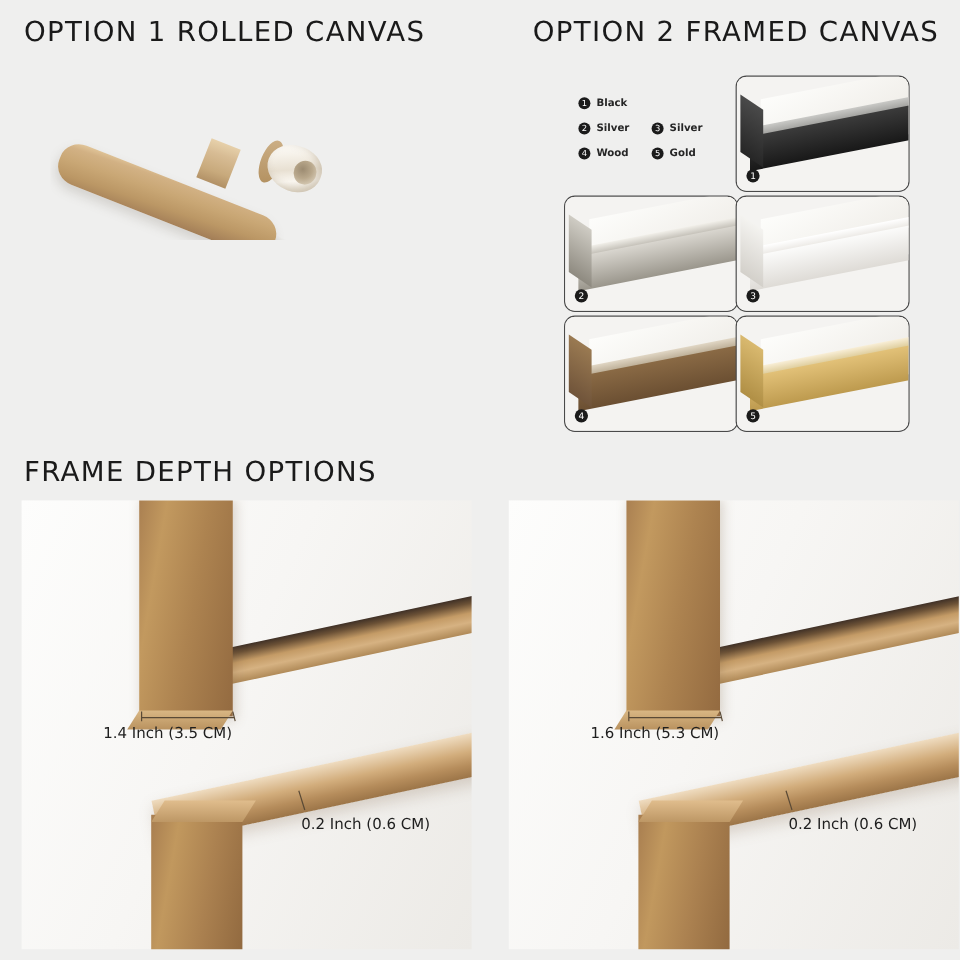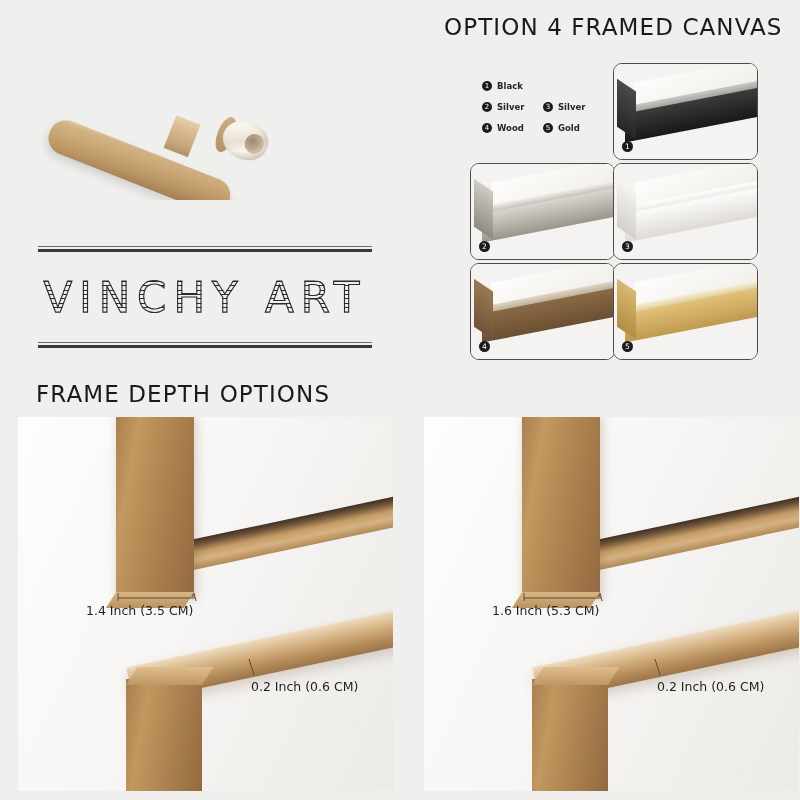--- a/index.html
+++ b/index.html
@@ -13,21 +13,21 @@
 
   
   .heading{
     position:absolute;
     font-family:"DejaVu Sans","Liberation Sans",sans-serif;
     font-size:23px;letter-spacing:1.1px;color:#1a1a1a;
     font-weight:400;white-space:nowrap;
   }
   #h-opt1{left:20px;top:14px;}
   #h-opt2{left:444px;top:14px;}
-  #h-depth{left:20px;top:381px;margin-left:16px;}
+  #h-depth{left:20px;top:381px;}
 
   
   #tube-photo{position:absolute;left:42px;top:62px;width:250px;height:138px;overflow:hidden;}
   .tube-body{
     position:absolute;left:8px;top:52px;width:192px;height:35px;
     background:linear-gradient(177deg,#e3c89c 0%,#d2b184 14%,#c9a775 38%,#bb9765 66%,#a8835a 88%,#9a7852 100%);
     border-radius:17px/16px;
     transform:rotate(21.5deg);transform-origin:left center;
     box-shadow:0 5px 9px rgba(120,110,95,.22);
   }
@@ -213,42 +213,32 @@
     font-family:"DejaVu Sans","Liberation Sans",sans-serif;
   }
   .lbl-depth{left:68px;top:186px;}
   .lbl-thick{left:233px;top:262px;}
 </style>
 </head>
 <body>
 
 <div class="stage">
 
+  <div class="heading" id="h-opt1">OPTION 1 ROLLED CANVAS</div>
 
   <div id="tube-photo">
     <div class="tube-shadow"></div>
     <div class="tube-body"></div>
     <div class="tube-band"></div>
     <div class="tube-rim"></div>
     <div class="canvas-roll"></div>
   </div>
 
-  <div id="logo-block">
-    <div class="rule" id="rule-top">
-      <div class="thin"></div>
-        <div class="thick"></div>
-    </div>
-    <div id="logo-text">VINCHY ART</div>
-    <div class="rule" id="rule-bottom">
-      <div class="thin"></div>
-        <div class="thick"></div>
-    </div>
-  </div>
-
-  <div class="heading" id="h-opt2">OPTION 4 FRAMED CANVAS</div>
+
+  <div class="heading" id="h-opt2">OPTION 2 FRAMED CANVAS</div>
 
   <div id="framing-legend">
     <div class="legend-rows">
 
       <div class="legend-row">
         <div class="legend-item">
           <span class="badge">1</span>
           <span class="legend-label">Black</span>
         </div>
       </div>

